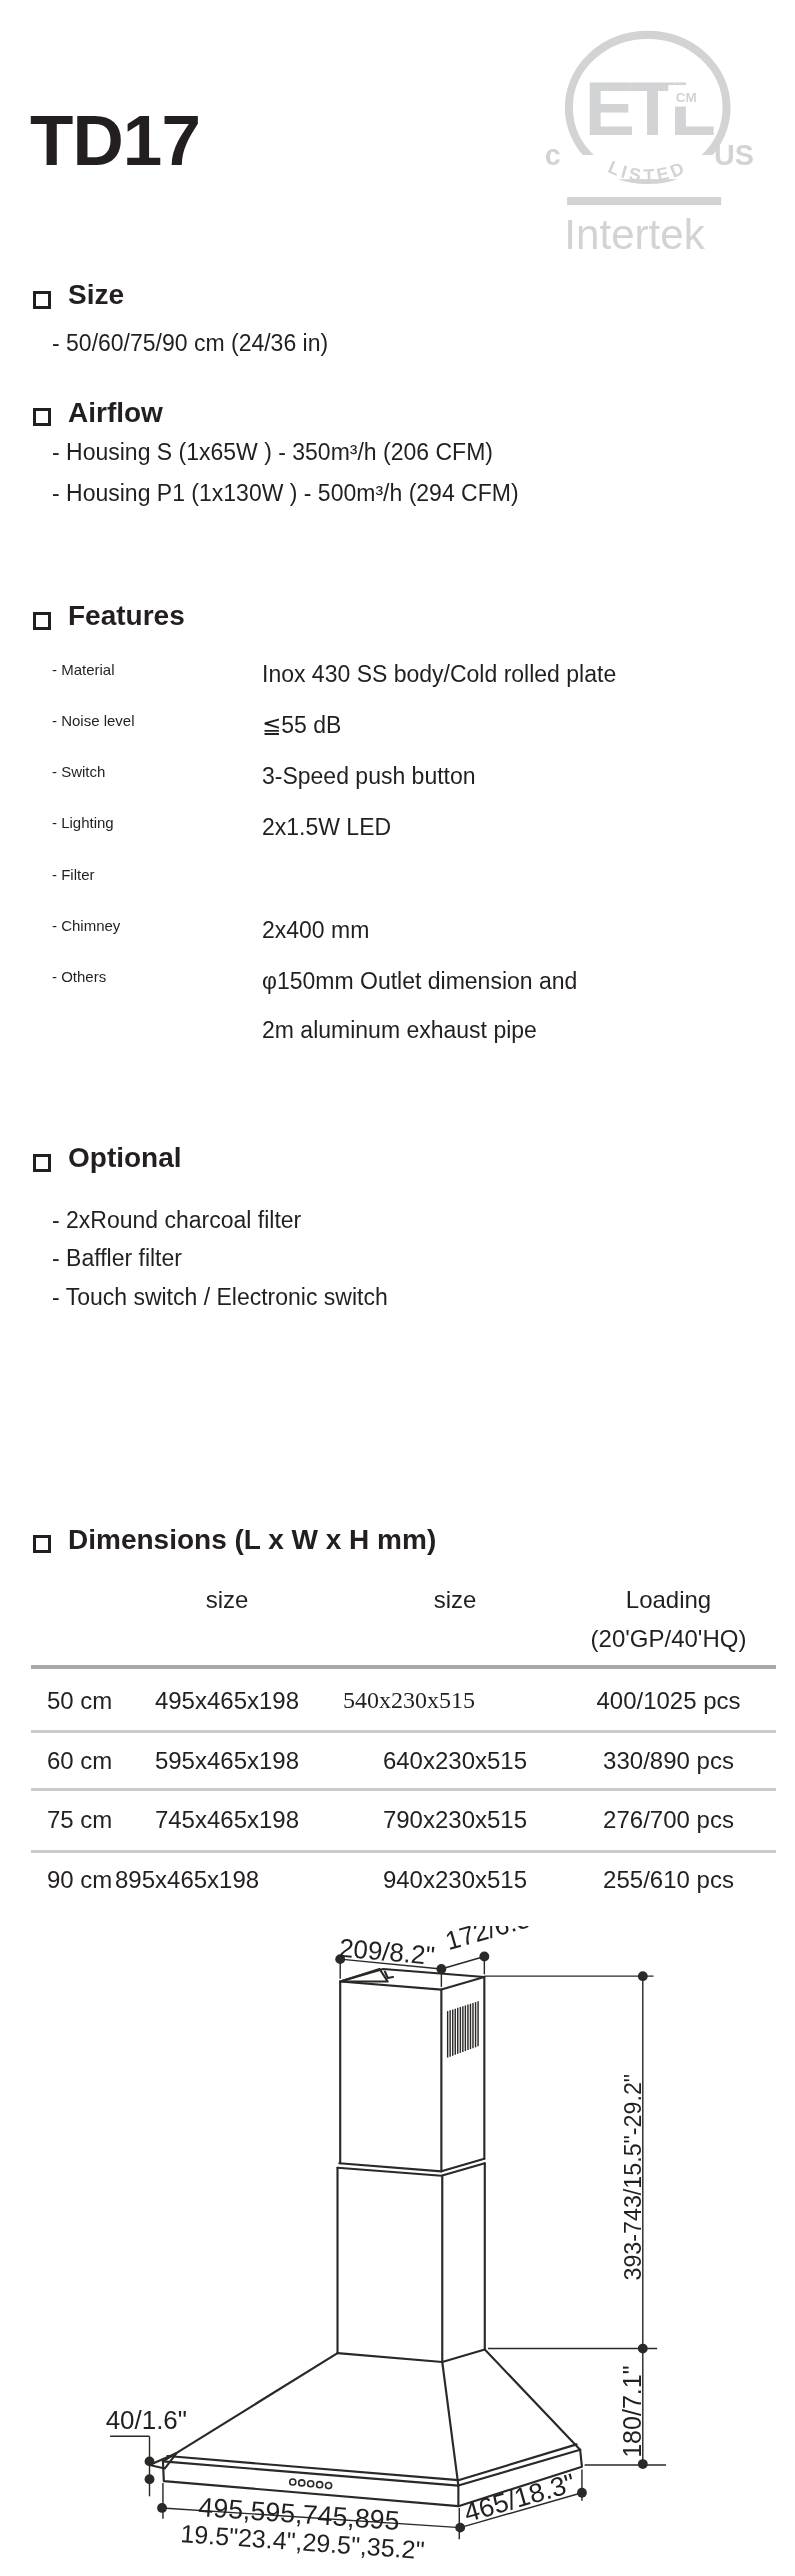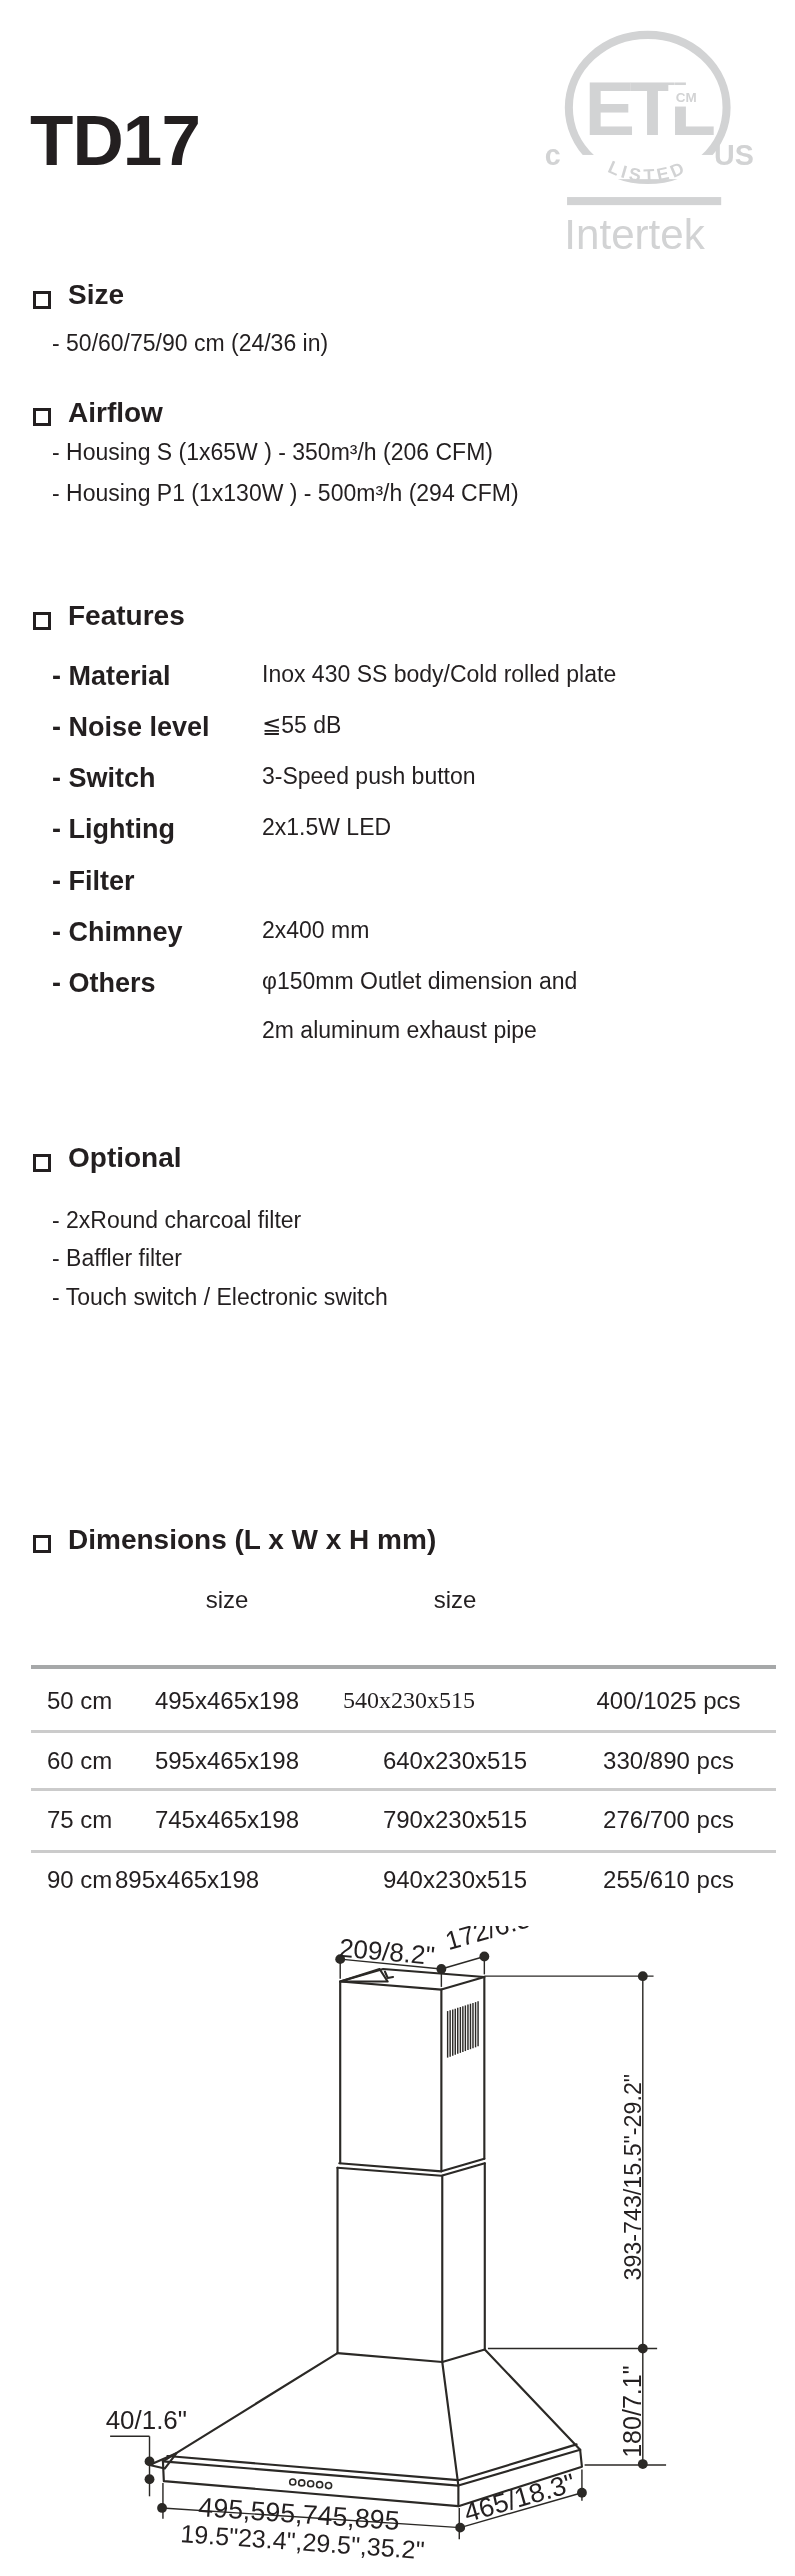--- a/index.html
+++ b/index.html
@@ -3,21 +3,21 @@
 <meta charset="utf-8">
 <style>
   html,body{margin:0;padding:0;background:#ffffff;}
   .page{position:relative;width:795px;height:2576px;background:#fff;overflow:hidden;
         font-family:"Liberation Sans","DejaVu Sans",sans-serif;color:#231f20;}
   .abs{position:absolute;}
   .model-title{font-size:71px;font-weight:bold;letter-spacing:-0.9px;color:#231f20;}
   .sec-bullet{width:11.6px;height:11.6px;border:3.6px solid #231f20;background:#fff;}
   .sec-title{font-size:28px;font-weight:bold;color:#231f20;white-space:nowrap;}
   .item{font-size:23px;color:#231f20;white-space:nowrap;}
-  .feat-label{font-size:27px;color:#231f20;white-space:nowrap;font-weight:bold;}
+  .feat-label{font-size:15px;color:#231f20;white-space:nowrap;}
   .feat-value{font-size:23px;color:#231f20;white-space:nowrap;}
   .tbl-head{font-size:24px;line-height:39px;text-align:center;color:#231f20;}
   .tbl-cell{font-size:24px;color:#231f20;white-space:nowrap;}
   .tbl-line-top{height:3.6px;background:#a6a8a9;}
   .tbl-line{height:2.7px;background:#cbcbcb;}
   svg text{font-family:"Liberation Sans","DejaVu Sans",sans-serif;}
 </style>
 </head>
 <body>
 
@@ -75,20 +75,24 @@
   <div class="abs item" style="left:52px;top:1284px;">- Touch switch / Electronic switch</div>
 
   <div class="abs sec-bullet" style="left:33px;top:1535px;"></div>
   <div class="abs sec-title" style="left:68px;top:1524px;">Dimensions (L x W x H mm)</div>
 
   <div class="abs tbl-head" style="left:115px;top:1580px;width:224px;">
     <div>size</div>
   </div>
   <div class="abs tbl-head" style="left:343px;top:1580px;width:224px;">
     <div>size</div>
+  </div>
+  <div class="abs tbl-head" style="left:554px;top:1580px;width:229px;">
+    <div>Loading</div>
+    <div>(20'GP/40'HQ)</div>
   </div>
 
   <div class="abs tbl-line-top" style="left:31px;top:1665px;width:745px;"></div>
   <div class="abs tbl-line" style="left:31px;top:1730px;width:745px;"></div>
   <div class="abs tbl-line" style="left:31px;top:1788px;width:745px;"></div>
   <div class="abs tbl-line" style="left:31px;top:1850px;width:745px;"></div>
 
   <div class="abs tbl-cell" style="left:47px;top:1687px;">50 cm</div>
   <div class="abs tbl-cell" style="left:115px;top:1687px;width:224px;text-align:center;">495x465x198</div>
   <div class="abs tbl-cell" style="left:343px;top:1687px;width:224px;text-align:left;font-family:Liberation Serif, serif;">540x230x515</div>

